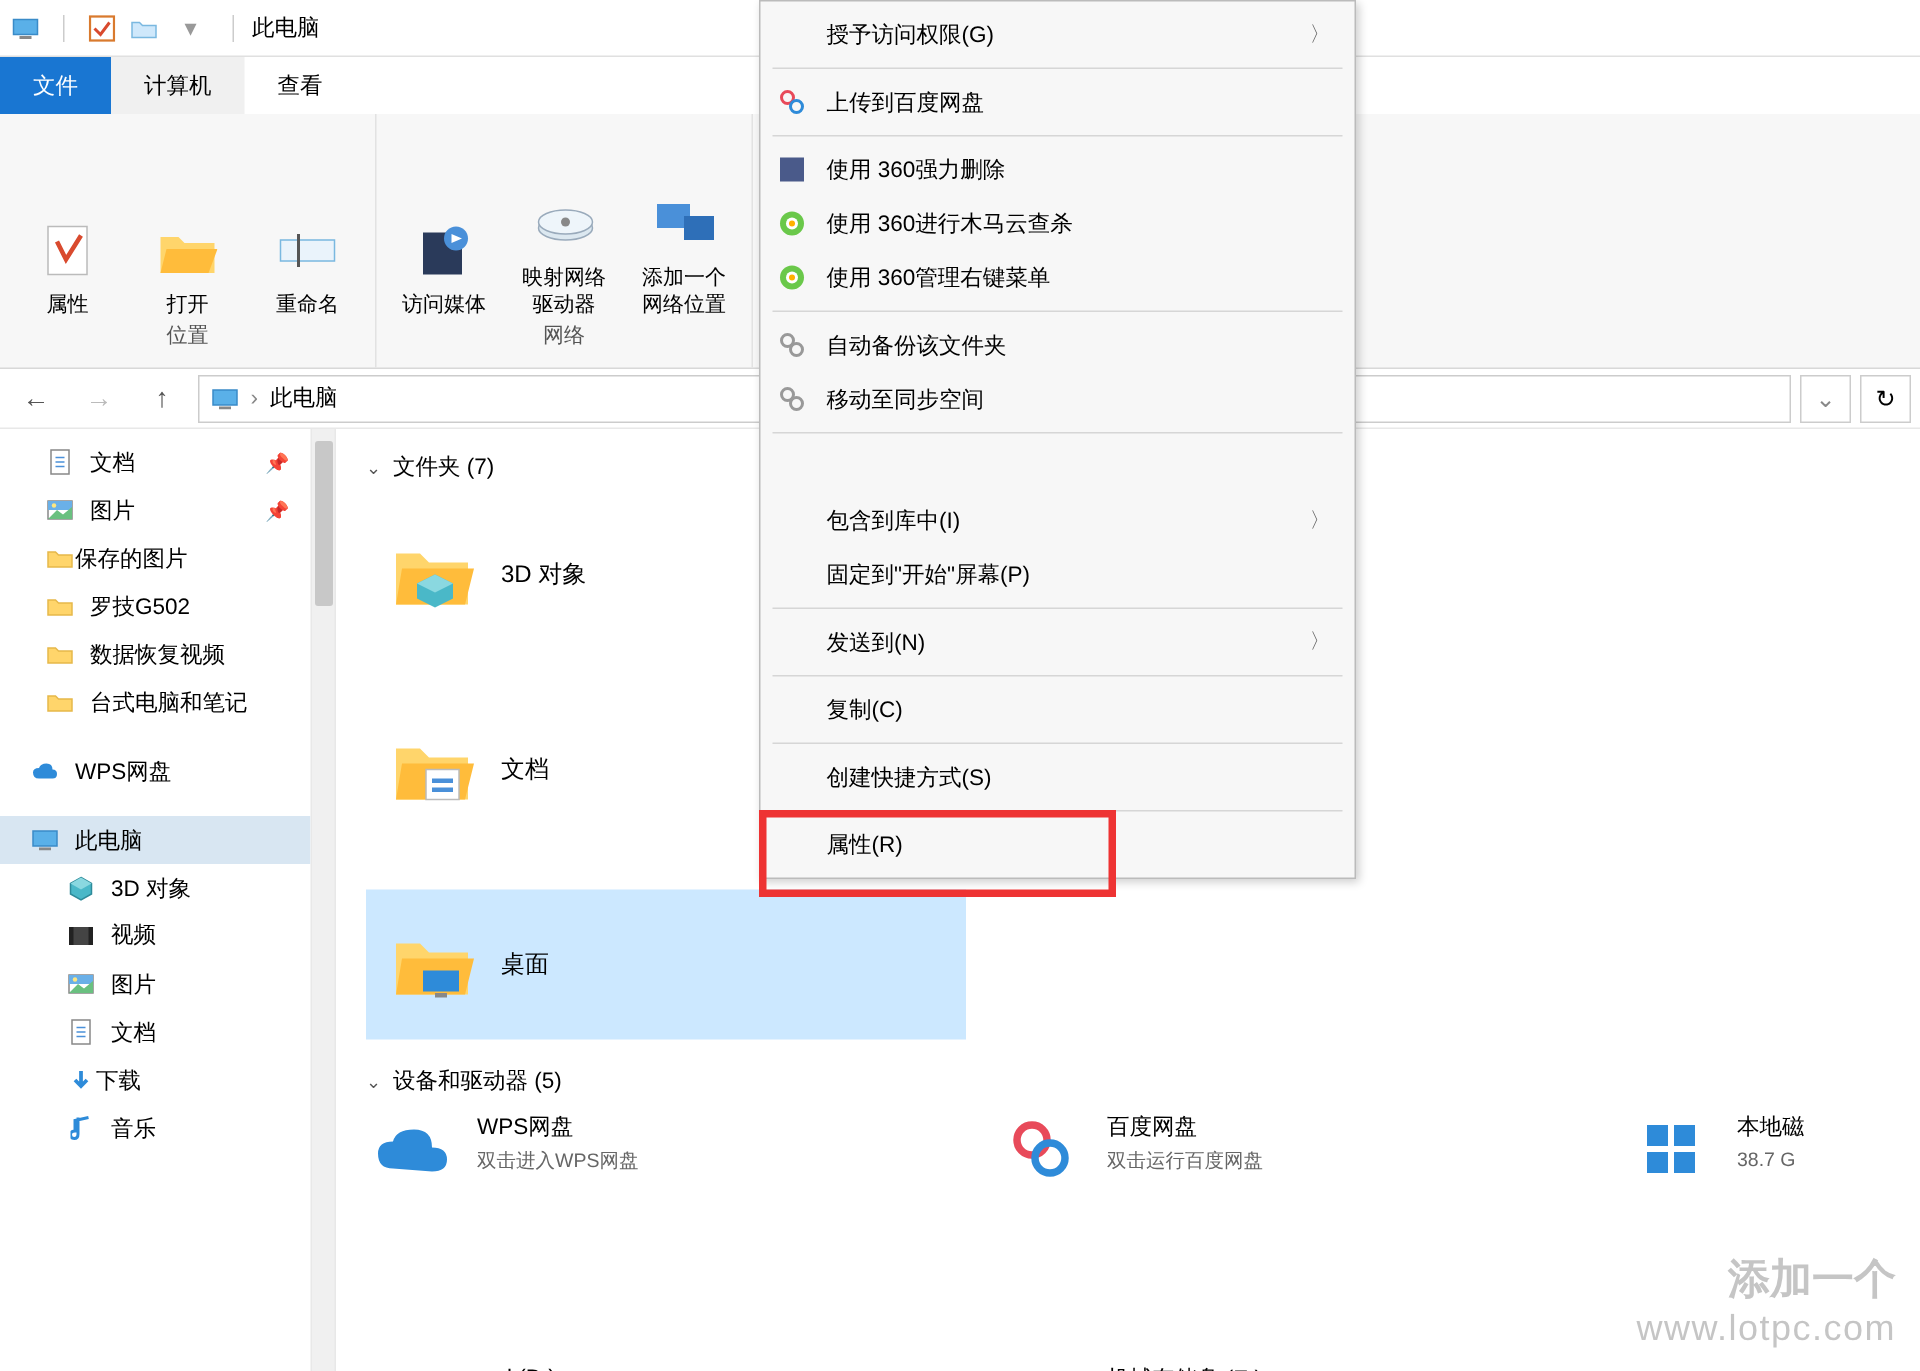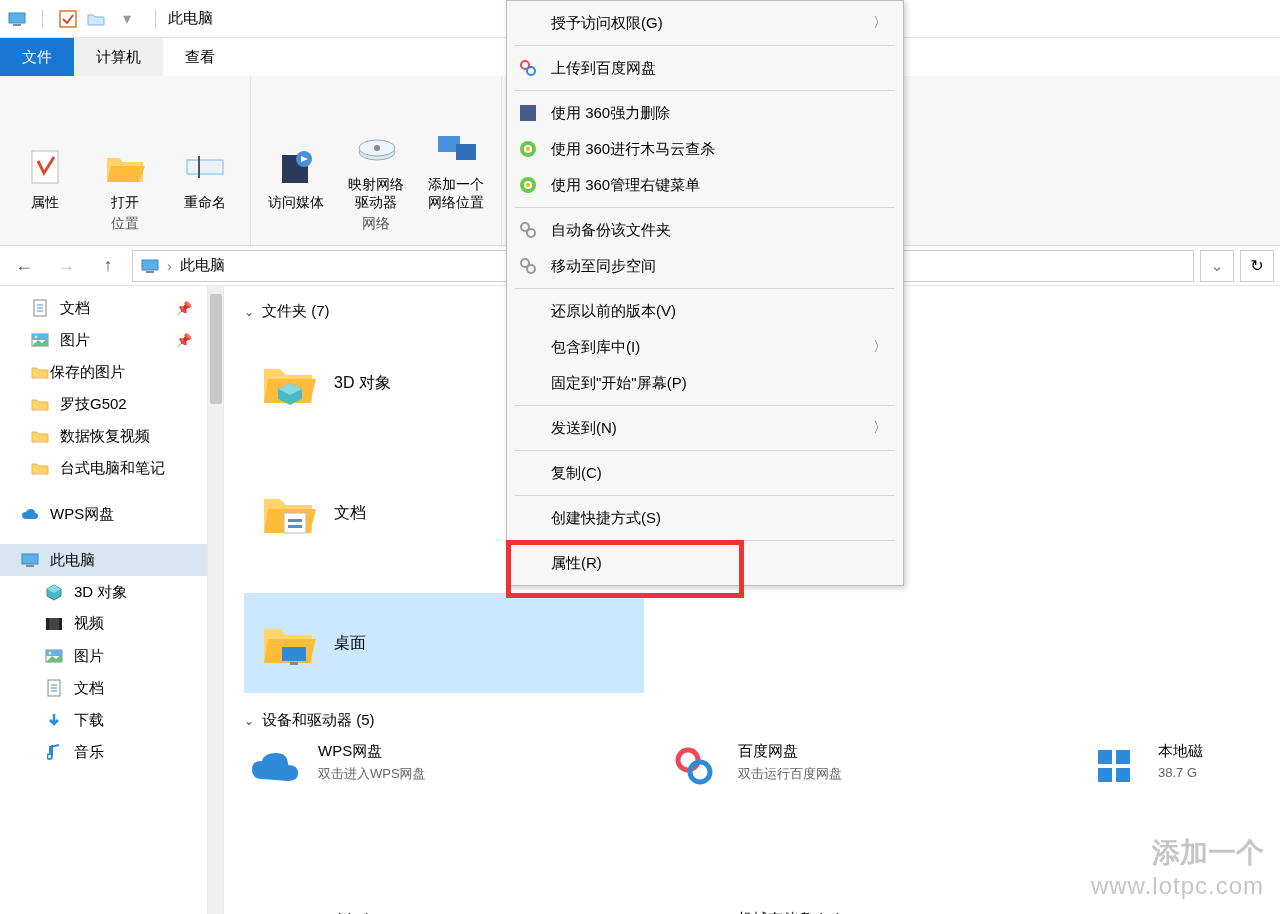--- a/index.html
+++ b/index.html
@@ -340,21 +340,21 @@
               <rect x="2" y="1" width="12" height="16" fill="#fff" stroke="#888"></rect>
               <line x1="5" y1="6" x2="11" y2="6" stroke="#4a90d9"></line>
               <line x1="5" y1="9" x2="11" y2="9" stroke="#4a90d9"></line>
               <line x1="5" y1="12" x2="11" y2="12" stroke="#4a90d9"></line>
             </svg>
           </span>
           <span>文档</span>
         </span>
       </div>
       <div class="side-item" style="padding-left: 44px;">
-        <span style="display:flex;align-items:center;gap:10px">
+        <span style="display:flex;align-items:center;gap:0">
           <span class="si-icon">
             <svg width="16" height="16">
               <path d="M8 2 L8 11 M4 8 L8 12 L12 8" stroke="#2e8bd9" stroke-width="2.5" fill="none"></path>
             </svg>
           </span>
           <span>下载</span>
         </span>
       </div>
       <div class="side-item" style="padding-left: 44px;">
         <span style="display:flex;align-items:center;gap:10px">
@@ -557,21 +557,20 @@
         <svg width="20" height="20">
           <circle cx="7" cy="7" r="4" fill="none" stroke="#999" stroke-width="2"></circle>
           <circle cx="13" cy="13" r="4" fill="none" stroke="#999" stroke-width="2"></circle>
         </svg>
       </span>
       <span class="cm-label">移动至同步空间</span>
     </div>
     <div class="cm-sep"></div>
     <div class="cm-item">
       <span class="cm-icon"></span>
-      <span class="cm-label">还原以前的版本(V)</span>
     </div>
     <div class="cm-item">
       <span class="cm-icon"></span>
       <span class="cm-label">包含到库中(I)</span>
       <span class="cm-arrow">〉</span>
     </div>
     <div class="cm-item">
       <span class="cm-icon"></span>
       <span class="cm-label">固定到"开始"屏幕(P)</span>
     </div>

